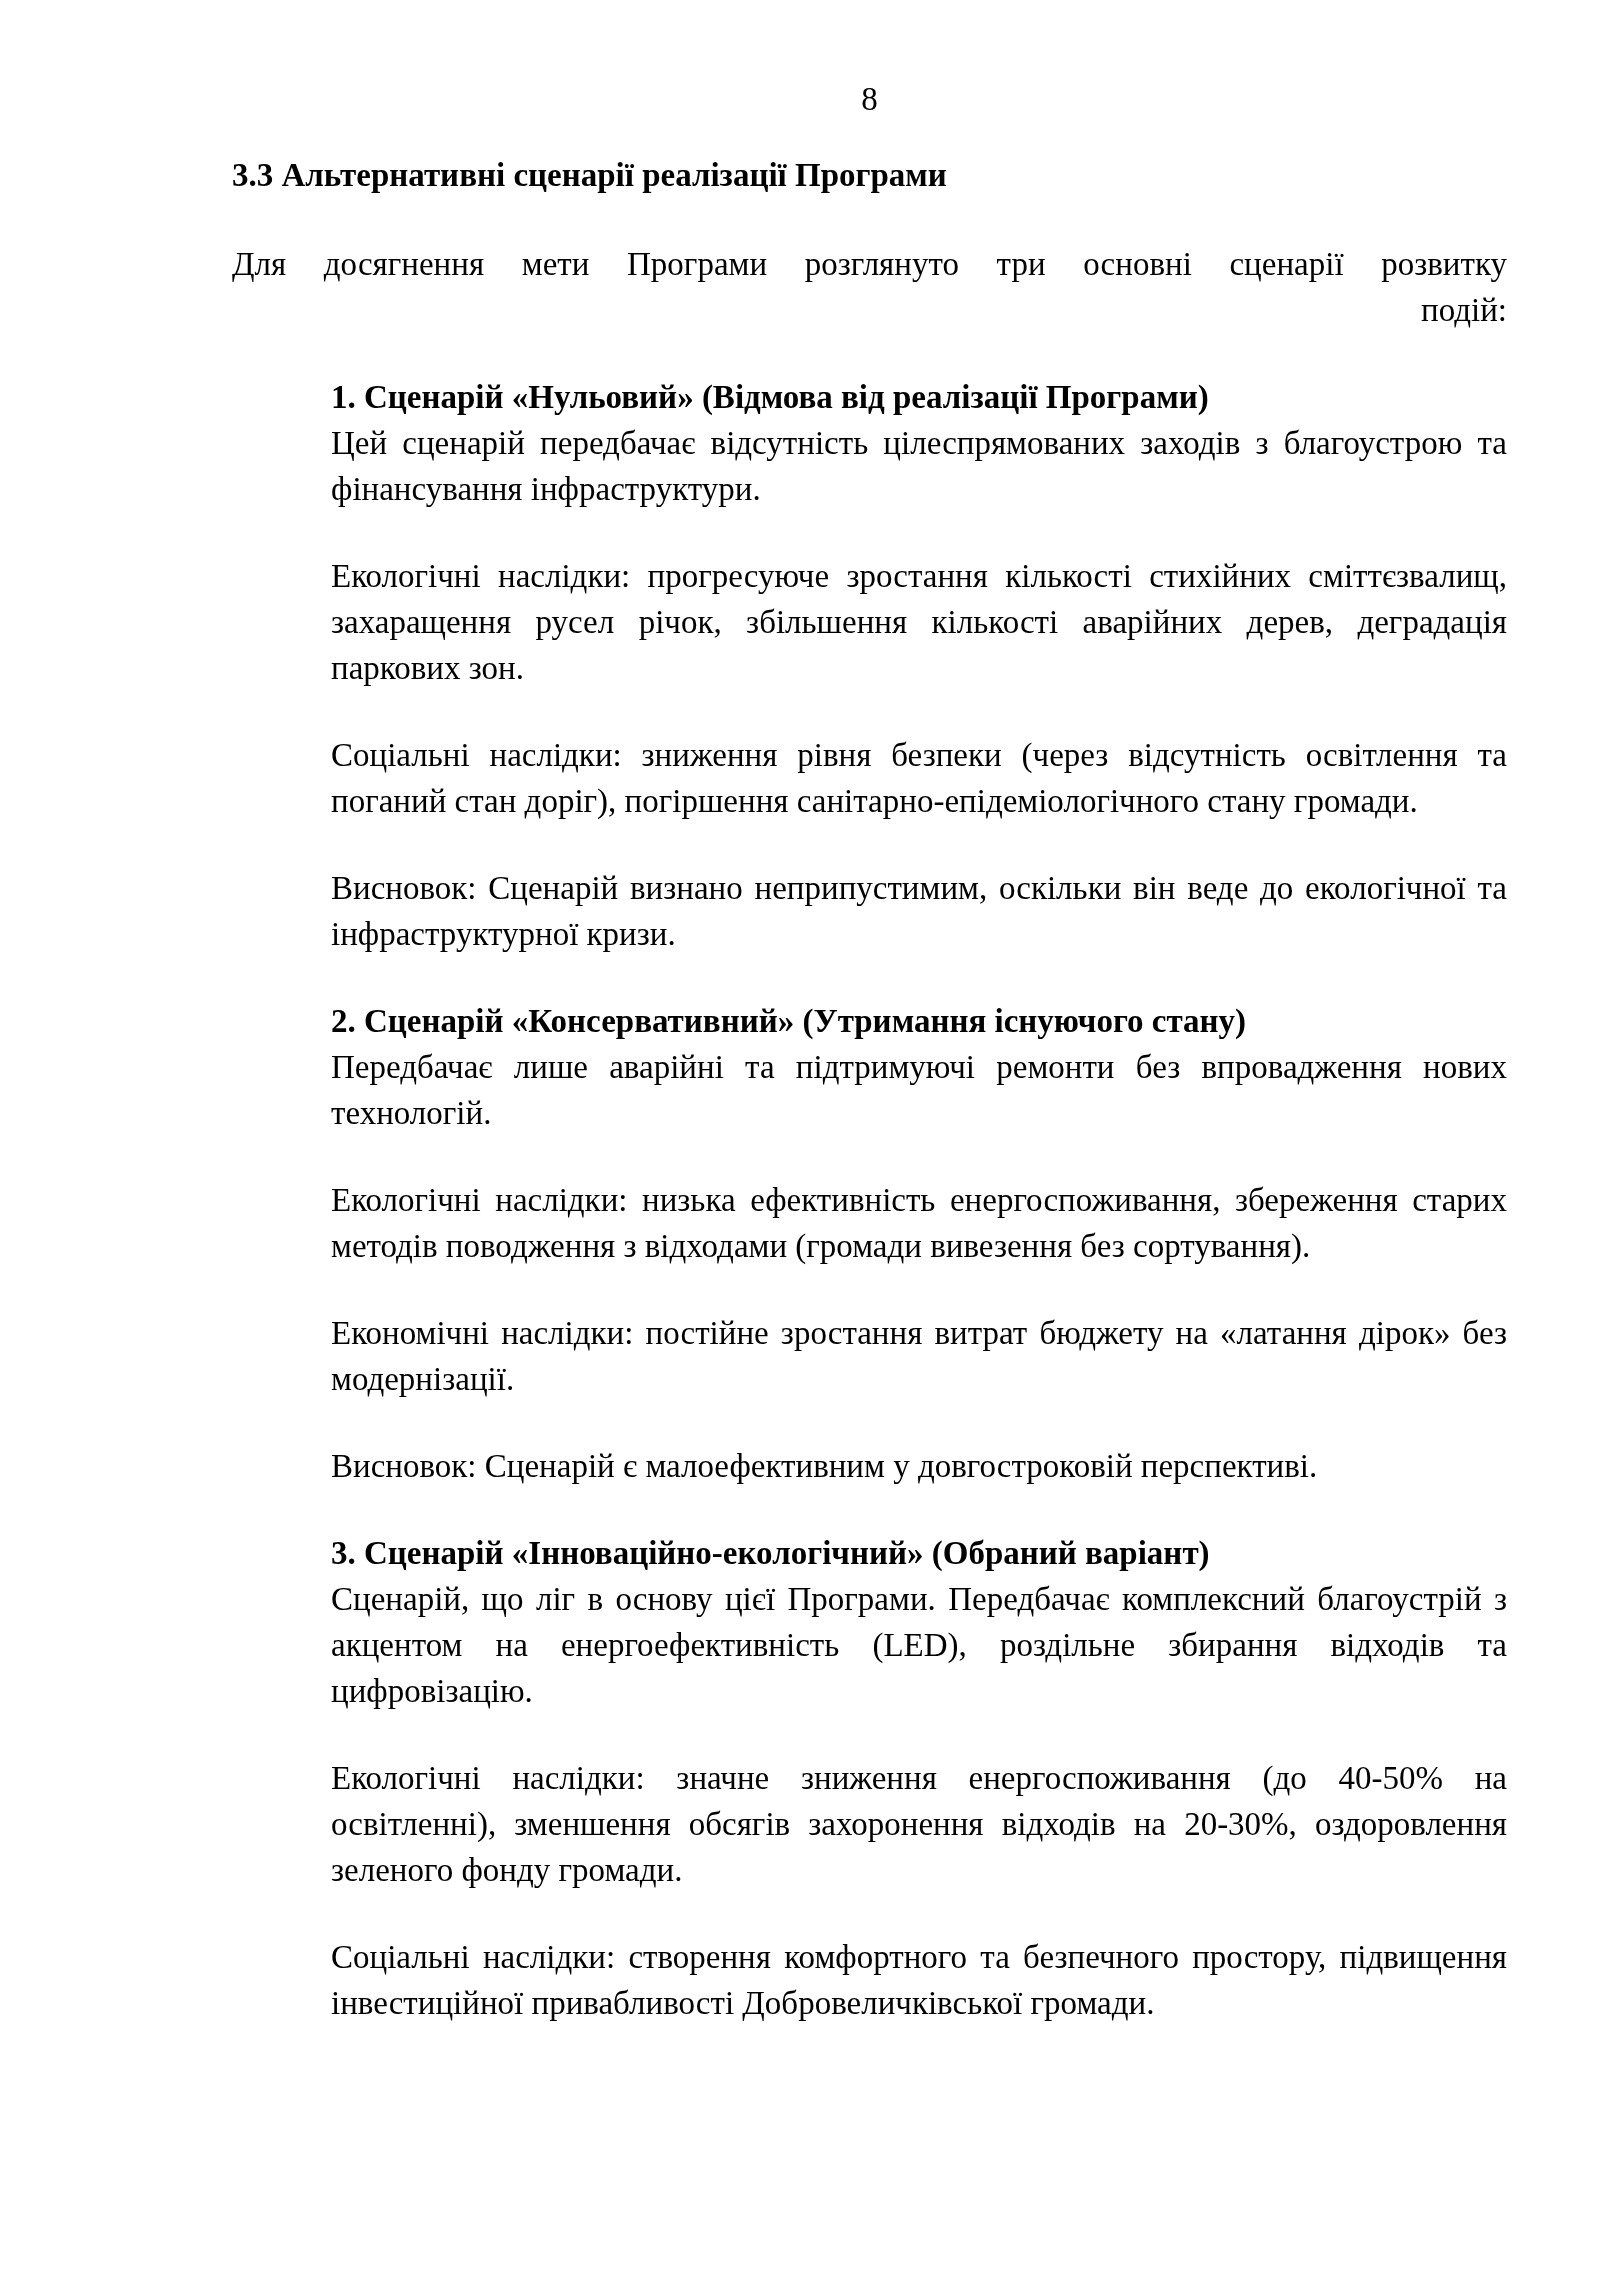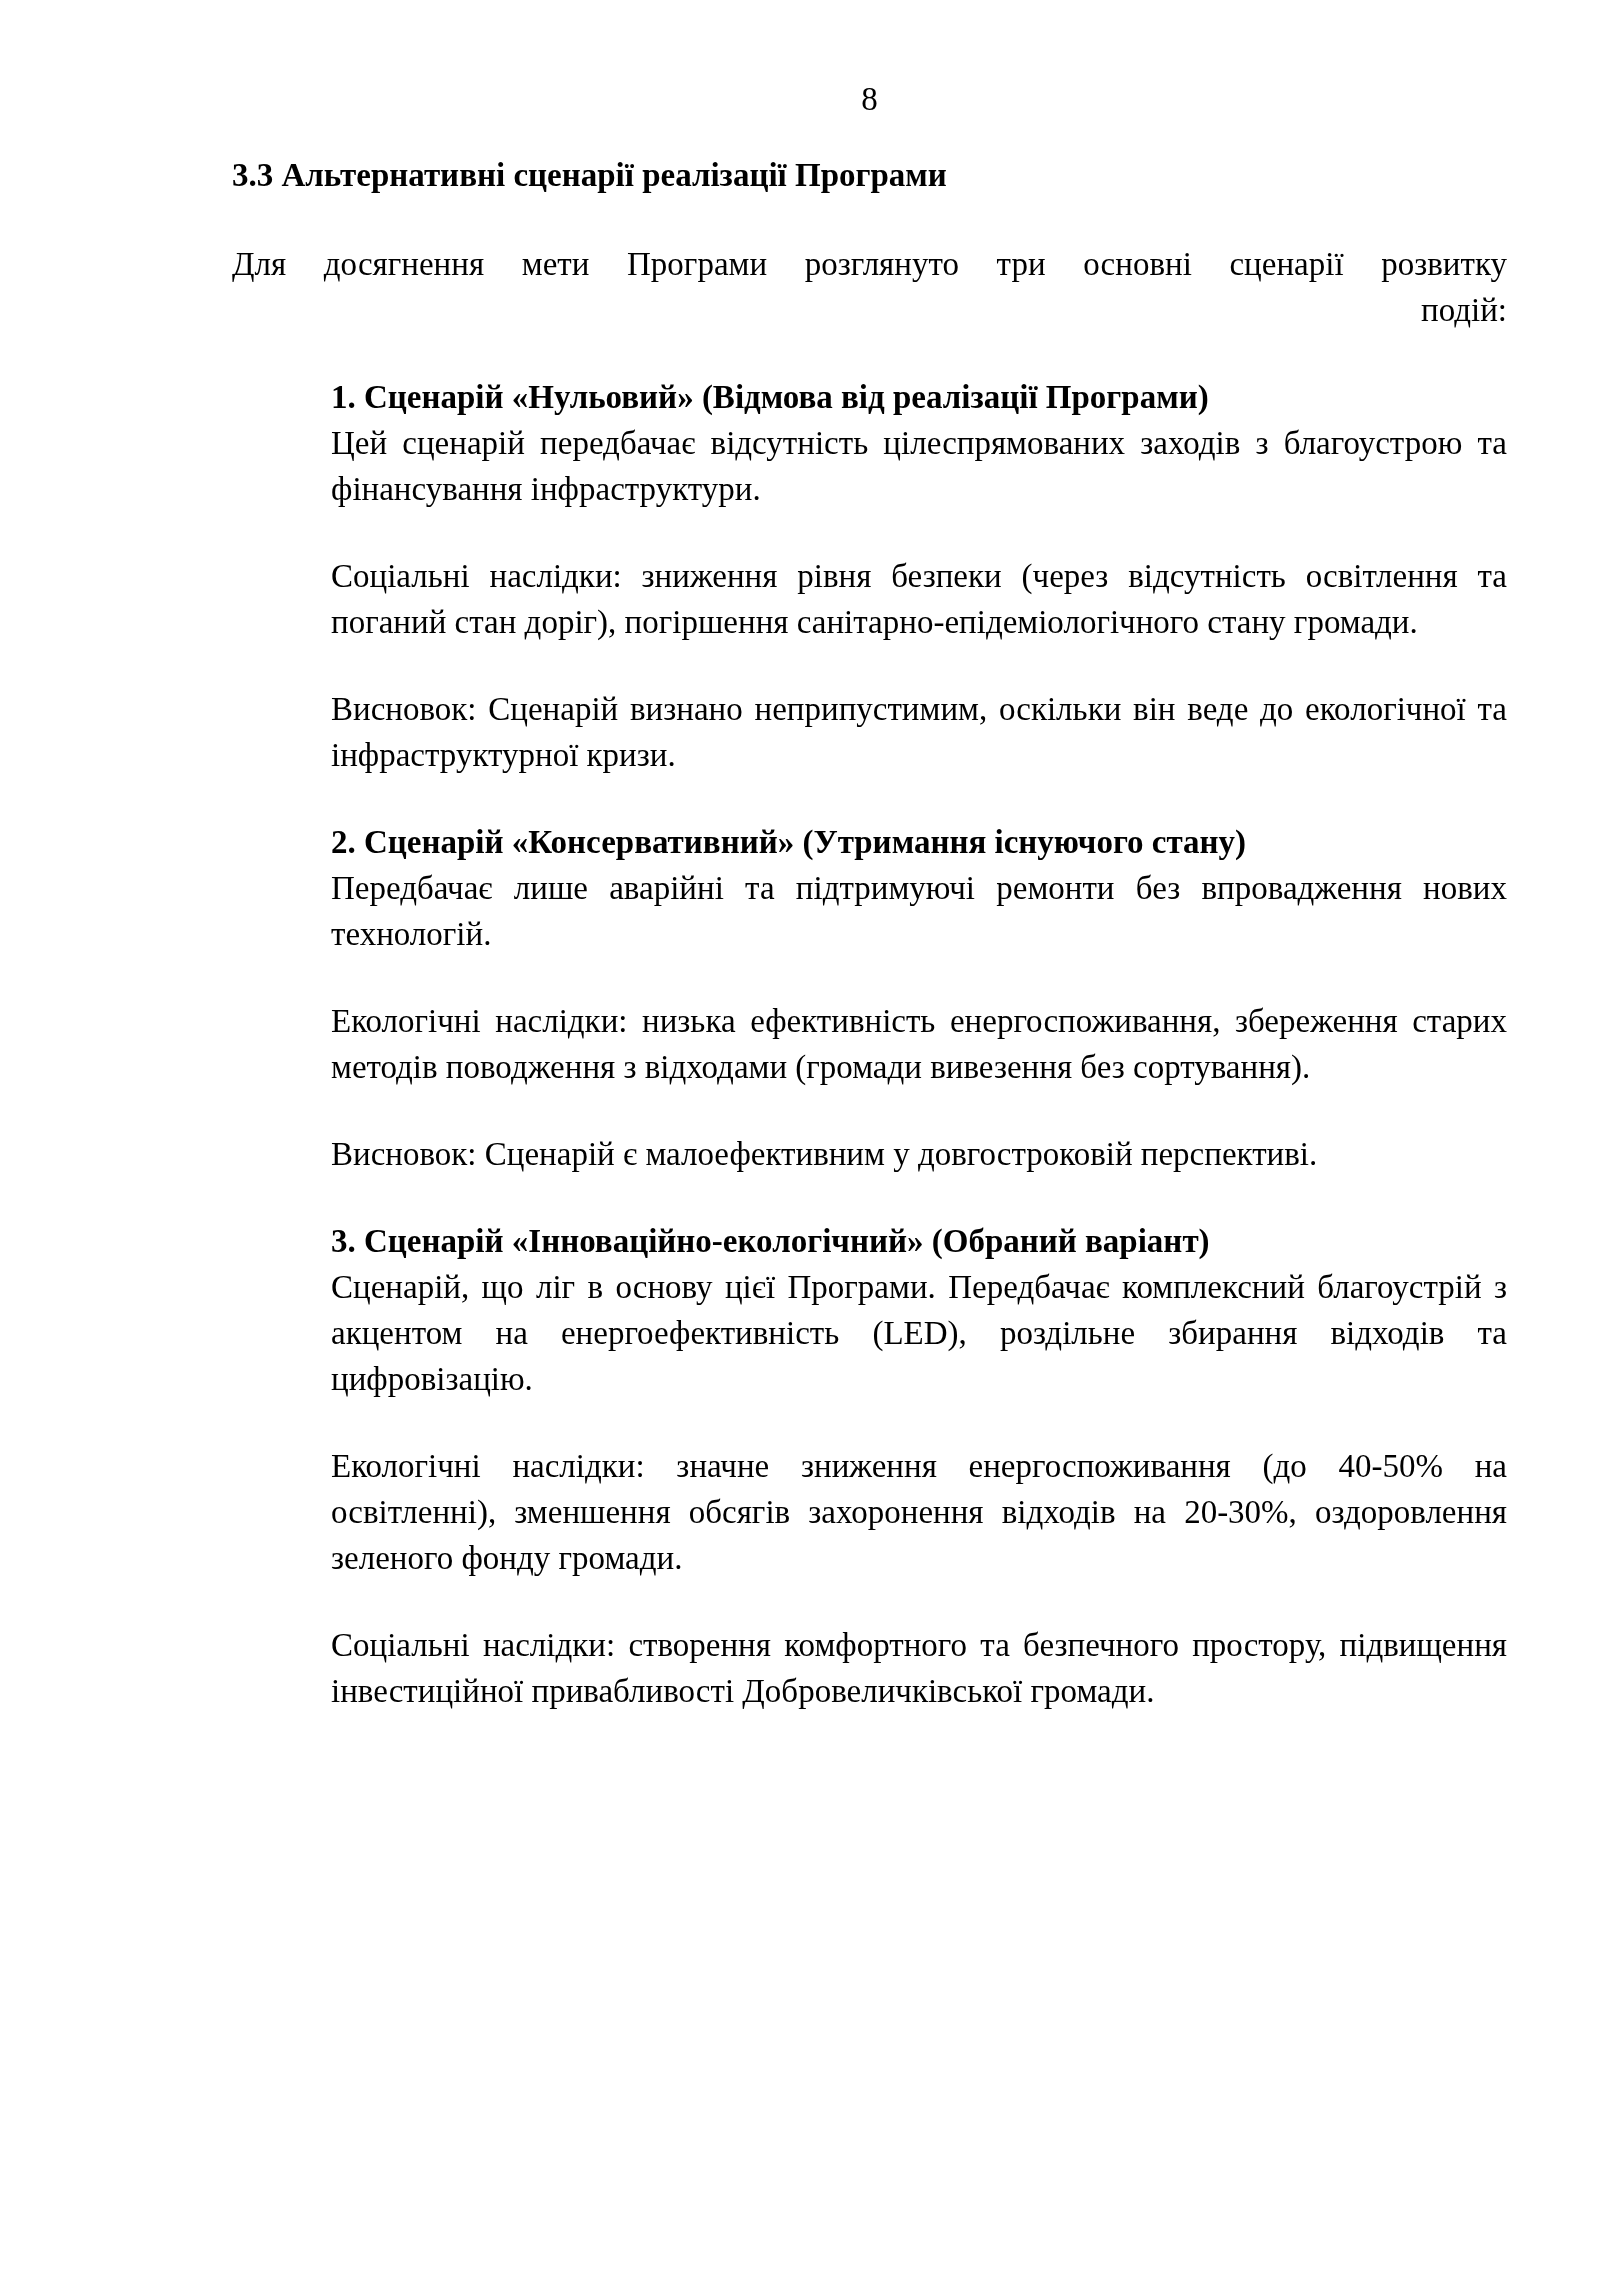--- a/index.html
+++ b/index.html
@@ -73,26 +73,28 @@
 
   <p class="intro">
     <span class="line-justify">Для досягнення мети Програми розглянуто три основні сценарії розвитку</span>
     <span class="line-plain">подій:</span>
   </p>
 
   <section class="scenarios">
 
     <h2 class="scenario-title first">1. Сценарій «Нульовий» (Відмова від реалізації Програми)</h2>
     <p>Цей сценарій передбачає відсутність цілеспрямованих заходів з благоустрою та фінансування інфраструктури.</p>
+    <p>Екологічні наслідки: прогресуюче зростання кількості стихійних сміттєзвалищ, захаращення русел річок, збільшення кількості аварійних дерев, деградація паркових зон.</p>
     <p>Соціальні наслідки: зниження рівня безпеки (через відсутність освітлення та поганий стан доріг), погіршення санітарно-епідеміологічного стану громади.</p>
     <p>Висновок: Сценарій визнано неприпустимим, оскільки він веде до екологічної та інфраструктурної кризи.</p>
 
     <h2 class="scenario-title">2. Сценарій «Консервативний» (Утримання існуючого стану)</h2>
     <p>Передбачає лише аварійні та підтримуючі ремонти без впровадження нових технологій.</p>
     <p>Екологічні наслідки: низька ефективність енергоспоживання, збереження старих методів поводження з відходами (громади вивезення без сортування).</p>
+    <p>Економічні наслідки: постійне зростання витрат бюджету на «латання дірок» без модернізації.</p>
     <p>Висновок: Сценарій є малоефективним у довгостроковій перспективі.</p>
 
     <h2 class="scenario-title">3. Сценарій «Інноваційно-екологічний» (Обраний варіант)</h2>
     <p>Сценарій, що ліг в основу цієї Програми. Передбачає комплексний благоустрій з акцентом на енергоефективність (LED), роздільне збирання відходів та цифровізацію.</p>
     <p>Екологічні наслідки: значне зниження енергоспоживання (до 40-50% на освітленні), зменшення обсягів захоронення відходів на 20-30%, оздоровлення зеленого фонду громади.</p>
     <p>Соціальні наслідки: створення комфортного та безпечного простору, підвищення інвестиційної привабливості Добровеличківської громади.</p>
 
   </section>
 
 </div>

